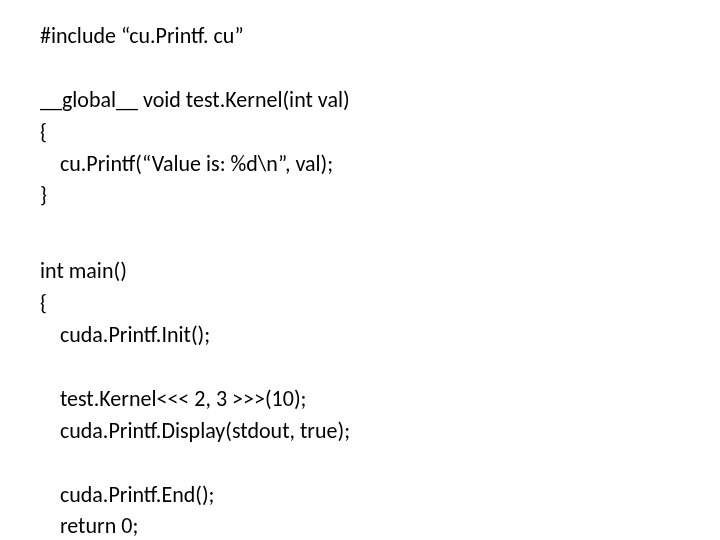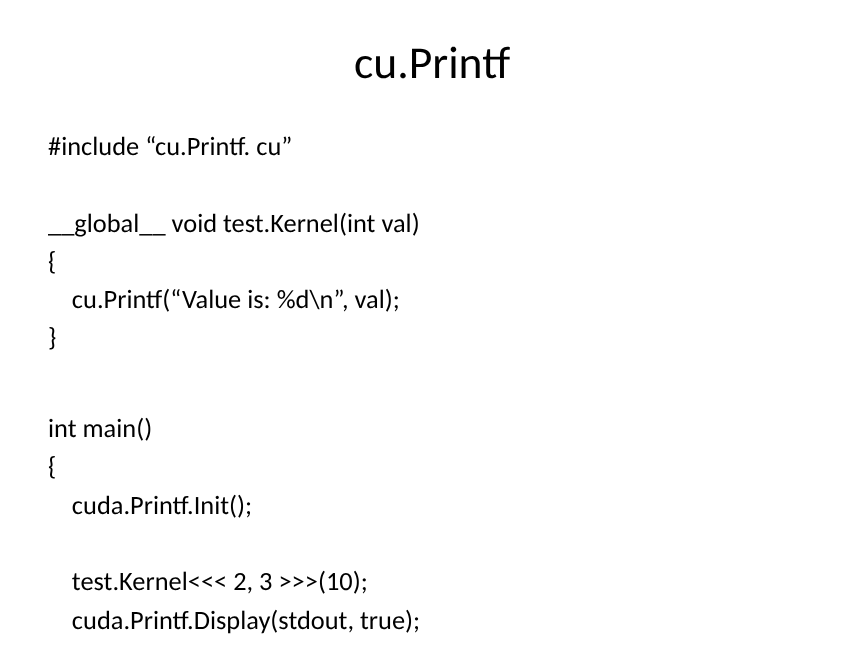--- a/index.html
+++ b/index.html
@@ -47,21 +47,20 @@
   .code-right {
     width: 48%;
     white-space: pre;
     margin-top: 44px;
   }
 </style>
 </head>
 <body>
 
 <div class="slide">
-  <div class="title">cu.Printf</div>
 
 
   <div class="code-cols">
     <div class="code-left">#include “cu.Printf. cu”
 
 __global__ void test.Kernel(int val)
 {
     cu.Printf(“Value is: %d\n”, val);
 }</div>
     <div class="code-right">int main()

